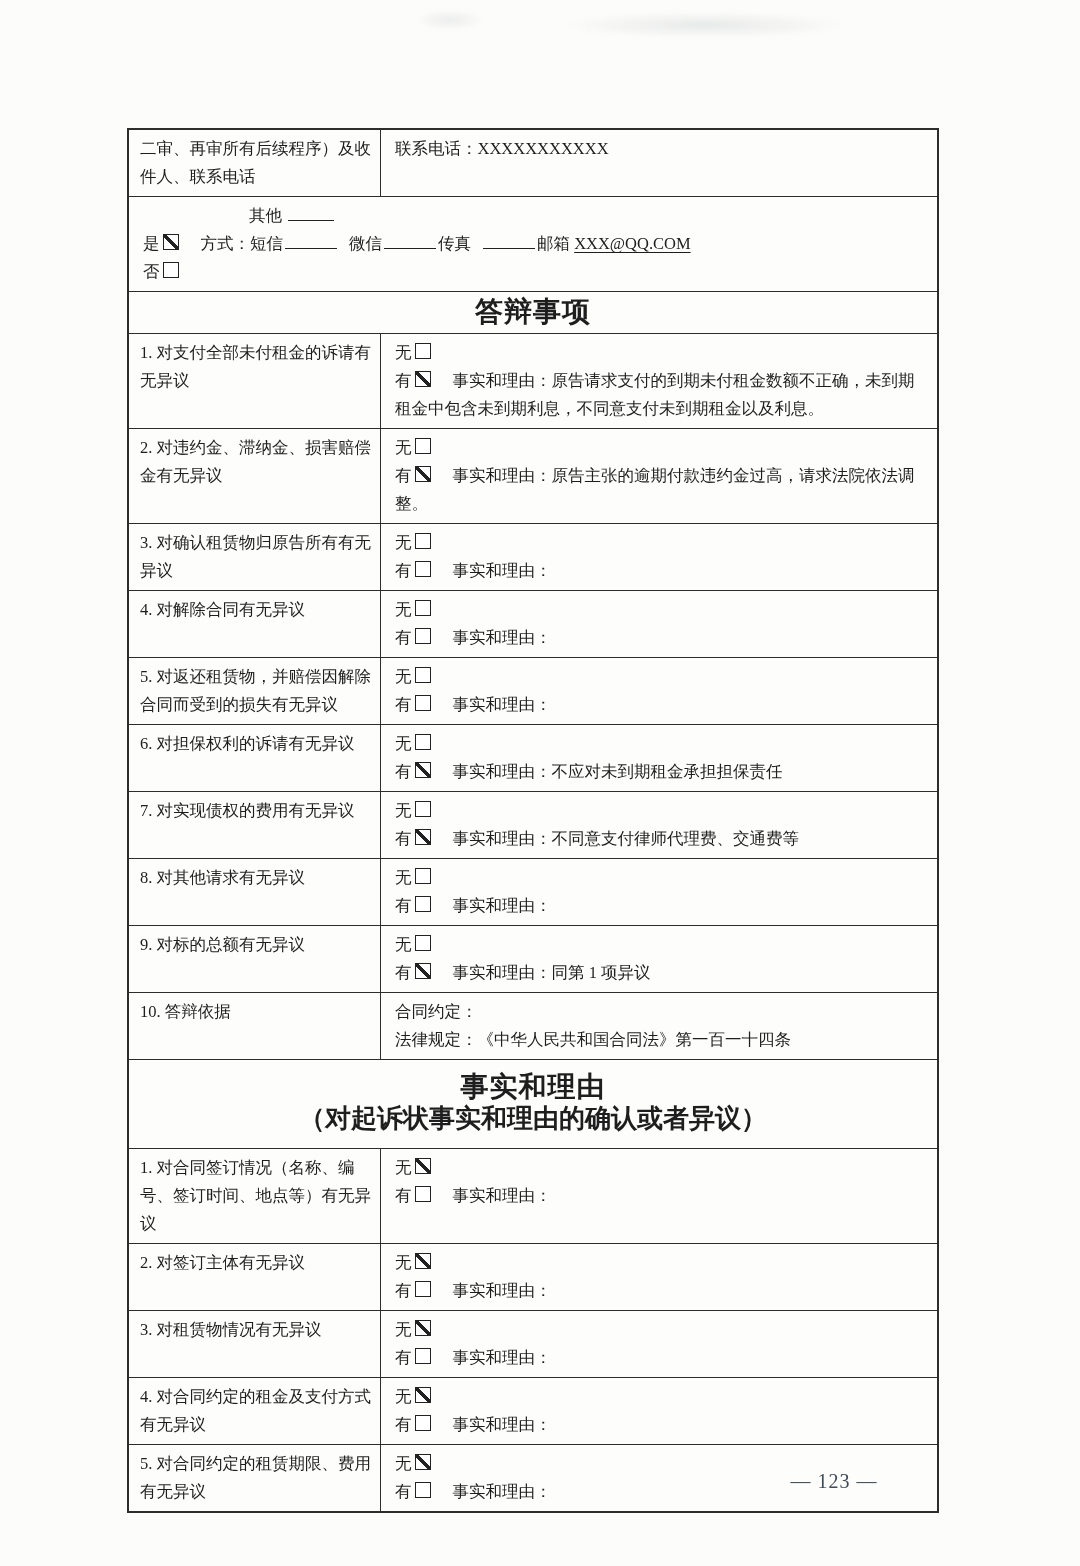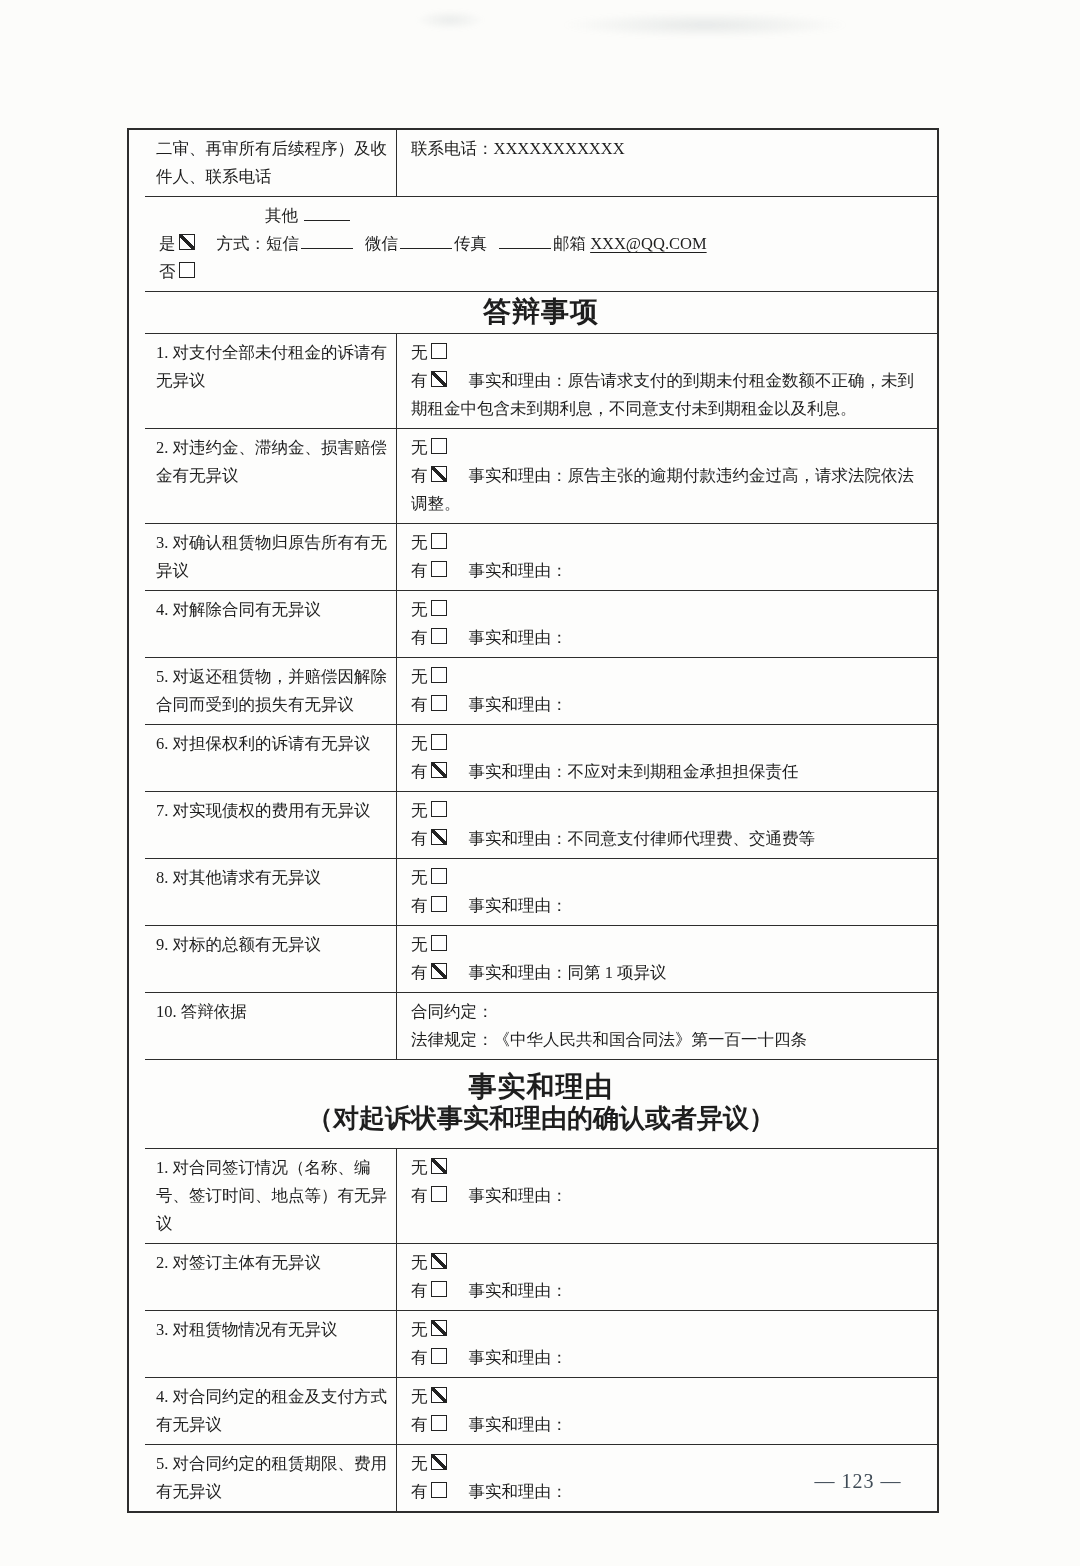--- a/index.html
+++ b/index.html
@@ -11,21 +11,21 @@
   .artifact{position:absolute;pointer-events:none;filter:blur(2px);}
   .artifact.a1{left:560px;top:12px;width:290px;height:26px;
     background:radial-gradient(ellipse at center,rgba(150,162,168,.20),transparent 70%);}
   .artifact.a2{left:415px;top:10px;width:70px;height:20px;
     background:radial-gradient(ellipse at center,rgba(150,162,168,.16),transparent 70%);}
 
   .doc-table{
     position:absolute;left:127px;top:128px;width:812px;
     border:2px solid #2d2d2d;background:#fdfdfc;box-sizing:border-box;
   }
-  .trow{display:flex;border-top:1.6px solid #2d2d2d;box-sizing:border-box;margin-left:16px;}
+  .trow{display:flex;border-top:1.6px solid #2d2d2d;box-sizing:border-box;}
   .trow.first{border-top:none;}
   .cell{box-sizing:border-box;font-size:16.5px;line-height:28px;padding:5px 8px 5px 11px;}
   .cell.label{width:252px;border-right:1.6px solid #2d2d2d;flex:none;}
   .cell.content{flex:1;padding-left:14px;}
   .line{min-height:28px;}
   .row-contact{min-height:62px;}
   .row-delivery{min-height:88px;}
   .qa{min-height:60px;}
 
   .section-header{display:block;text-align:center;font-weight:bold;padding:3px 0 5px;}
@@ -45,21 +45,21 @@
     display:inline-block;width:52px;height:15px;margin:0 2px;
     border-bottom:1.3px solid #222;vertical-align:baseline;
   }
   .blank.short{width:46px;}
   .underlined{text-decoration:underline;text-underline-offset:3px;}
   .gap-md{display:inline-block;width:22px;}
   .gap-sm{display:inline-block;width:10px;}
   .indent-other{margin-left:106px;}
 
   .page-number{
-    position:absolute;left:798px;top:1470px;width:120px;text-align:center;
+    position:absolute;left:774px;top:1470px;width:120px;text-align:center;
     font-size:20px;letter-spacing:1px;color:#3e4a55;
     font-family:"Liberation Serif","DejaVu Serif",serif;
   }
 </style>
 </head>
 <body>
 
 <div class="artifact a1"></div>
 <div class="artifact a2"></div>
 

